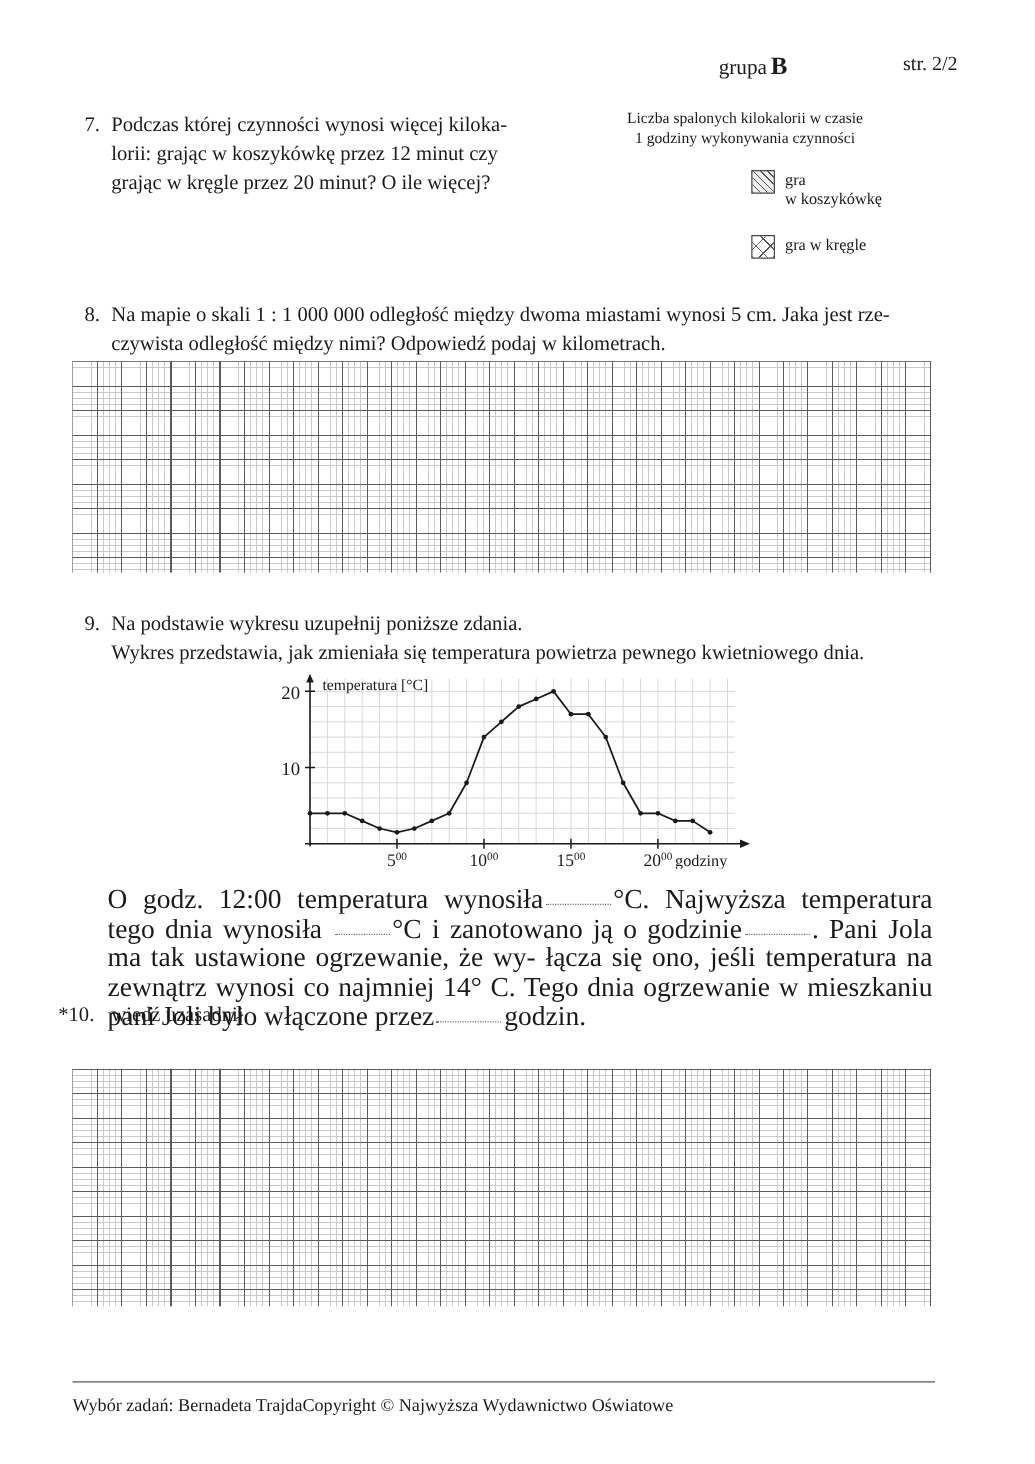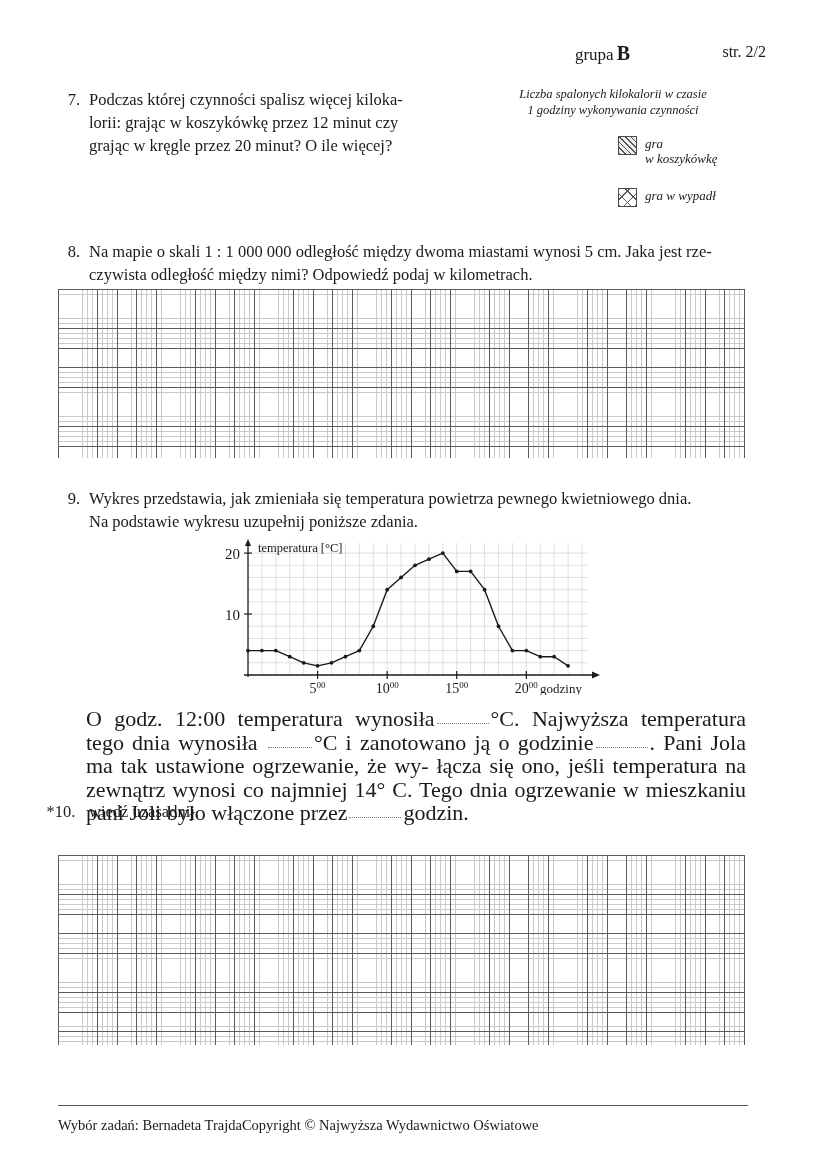--- a/index.html
+++ b/index.html
@@ -71,24 +71,23 @@
 
   
   #task7 { top: 88px; left: 58px; width: 420px; }
   #task7 .task-num { width: 22px; }
   #task7 .task-body { width: 380px; text-align: justify; }
 
   
   .barfig {
     position: absolute;
     top: 86px;
-    left: 488px;
+    left: 471px;
     width: 290px;
     height: 140px;
-    font-style: italic;
   }
   .barfig-title {
     position: absolute;
     top: 0;
     left: 10px;
     width: 230px;
     text-align: center;
     font-size: 12.5px;
     line-height: 16px;
   }
@@ -255,21 +254,21 @@
   <div class="header">
     <div class="hdr-grupa">
       <span>grupa</span><b>B</b>
     </div>
     <div class="hdr-str">str. 2/2</div>
   </div>
 
   <div class="task" id="task7">
     <div class="task-num">7.</div>
     <div class="task-body">
-      <p>Podczas której czynności spalisz więcej kiloka-</p>
+      <p>Podczas której czynności wynosi więcej kiloka-</p>
       <p>lorii: grając w koszykówkę przez 12 minut czy</p>
       <p>grając w kręgle przez 20 minut? O ile więcej?</p>
     </div>
   </div>
 
   <div class="barfig">
     <div class="barfig-title">
       <div>Liczba spalonych kilokalorii w czasie</div>
       <div>1 godziny wykonywania czynności</div>
     </div>
@@ -278,40 +277,40 @@
     <div class="legend">
       <div class="legend-row">
         <span class="swatch s1"></span>
         <span class="legend-label">
           <span>gra</span><br>
           <span>w koszykówkę</span>
         </span>
       </div>
       <div class="legend-row">
         <span class="swatch s2"></span>
-        <span class="legend-label">gra w wypadł</span>
+        <span class="legend-label">gra w kręgle</span>
       </div>
     </div>
   </div>
 
   <div class="task" id="task8">
     <div class="task-num">8.</div>
     <div class="task-body">
       <p>Na mapie o skali 1 : 1 000 000 odległość między dwoma miastami wynosi 5 cm. Jaka jest rze-</p>
       <p>czywista odległość między nimi? Odpowiedź podaj w kilometrach.</p>
     </div>
   </div>
 
   <div class="gridbox" id="grid8"></div>
 
   <div class="task" id="task9">
     <div class="task-num">9.</div>
     <div class="task-body">
+      <p>Na podstawie wykresu uzupełnij poniższe zdania.</p>
       <p>Wykres przedstawia, jak zmieniała się temperatura powietrza pewnego kwietniowego dnia.</p>
-      <p>Na podstawie wykresu uzupełnij poniższe zdania.</p>
     </div>
   </div>
 
   <div class="linefig">
     <svg id="line-svg" width="390" height="160" viewBox="0 0 390 160">
       <g id="ln-grid">
           <line x1="39.916666666666664" y1="8" x2="39.916666666666664" y2="140" stroke="#d3d3d3" stroke-width="0.7"></line>
           <line x1="53.83333333333333" y1="8" x2="53.83333333333333" y2="140" stroke="#d3d3d3" stroke-width="0.7"></line>
           <line x1="67.75" y1="8" x2="67.75" y2="140" stroke="#d3d3d3" stroke-width="0.7"></line>
           <line x1="81.66666666666666" y1="8" x2="81.66666666666666" y2="140" stroke="#d3d3d3" stroke-width="0.7"></line>

